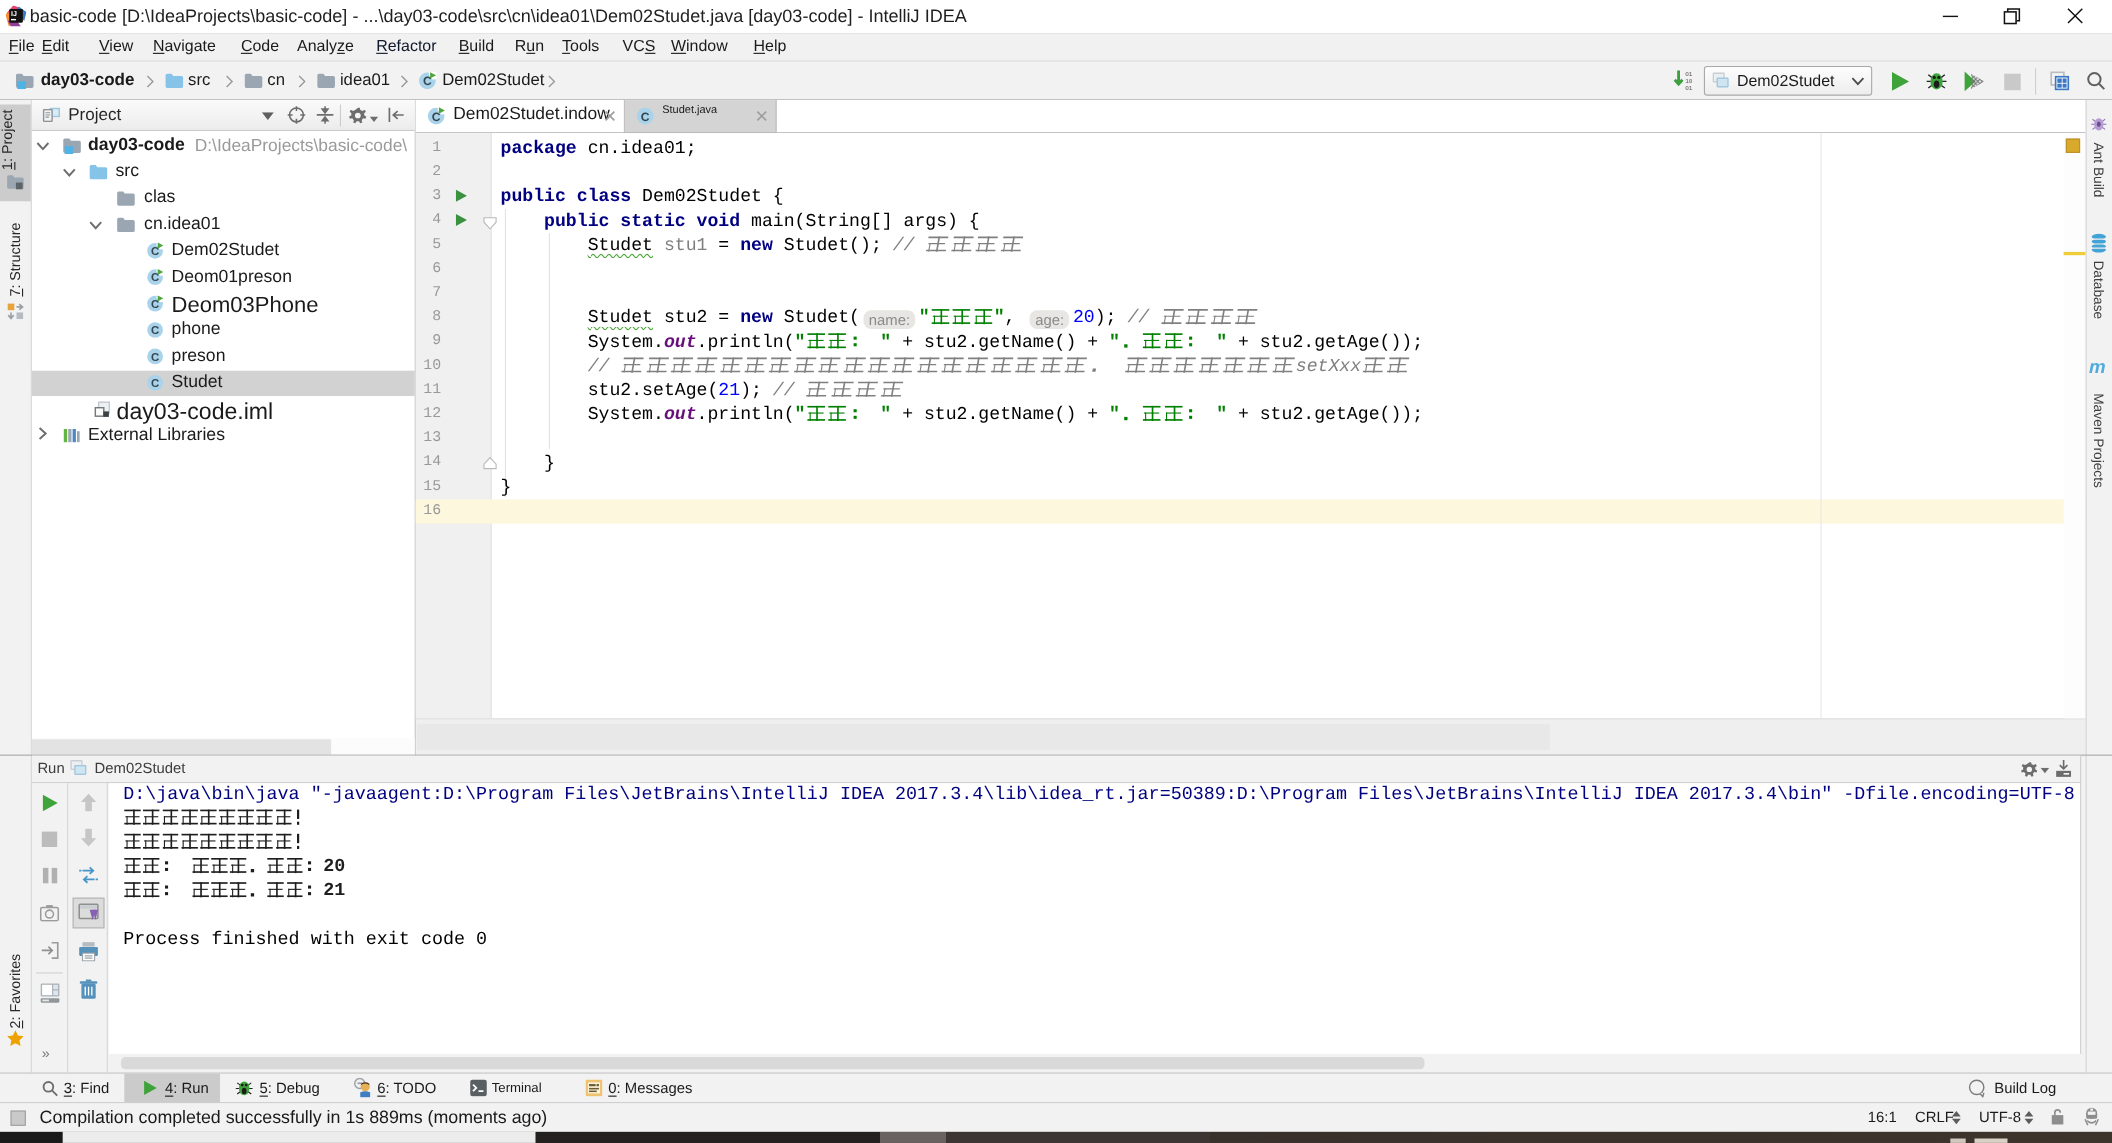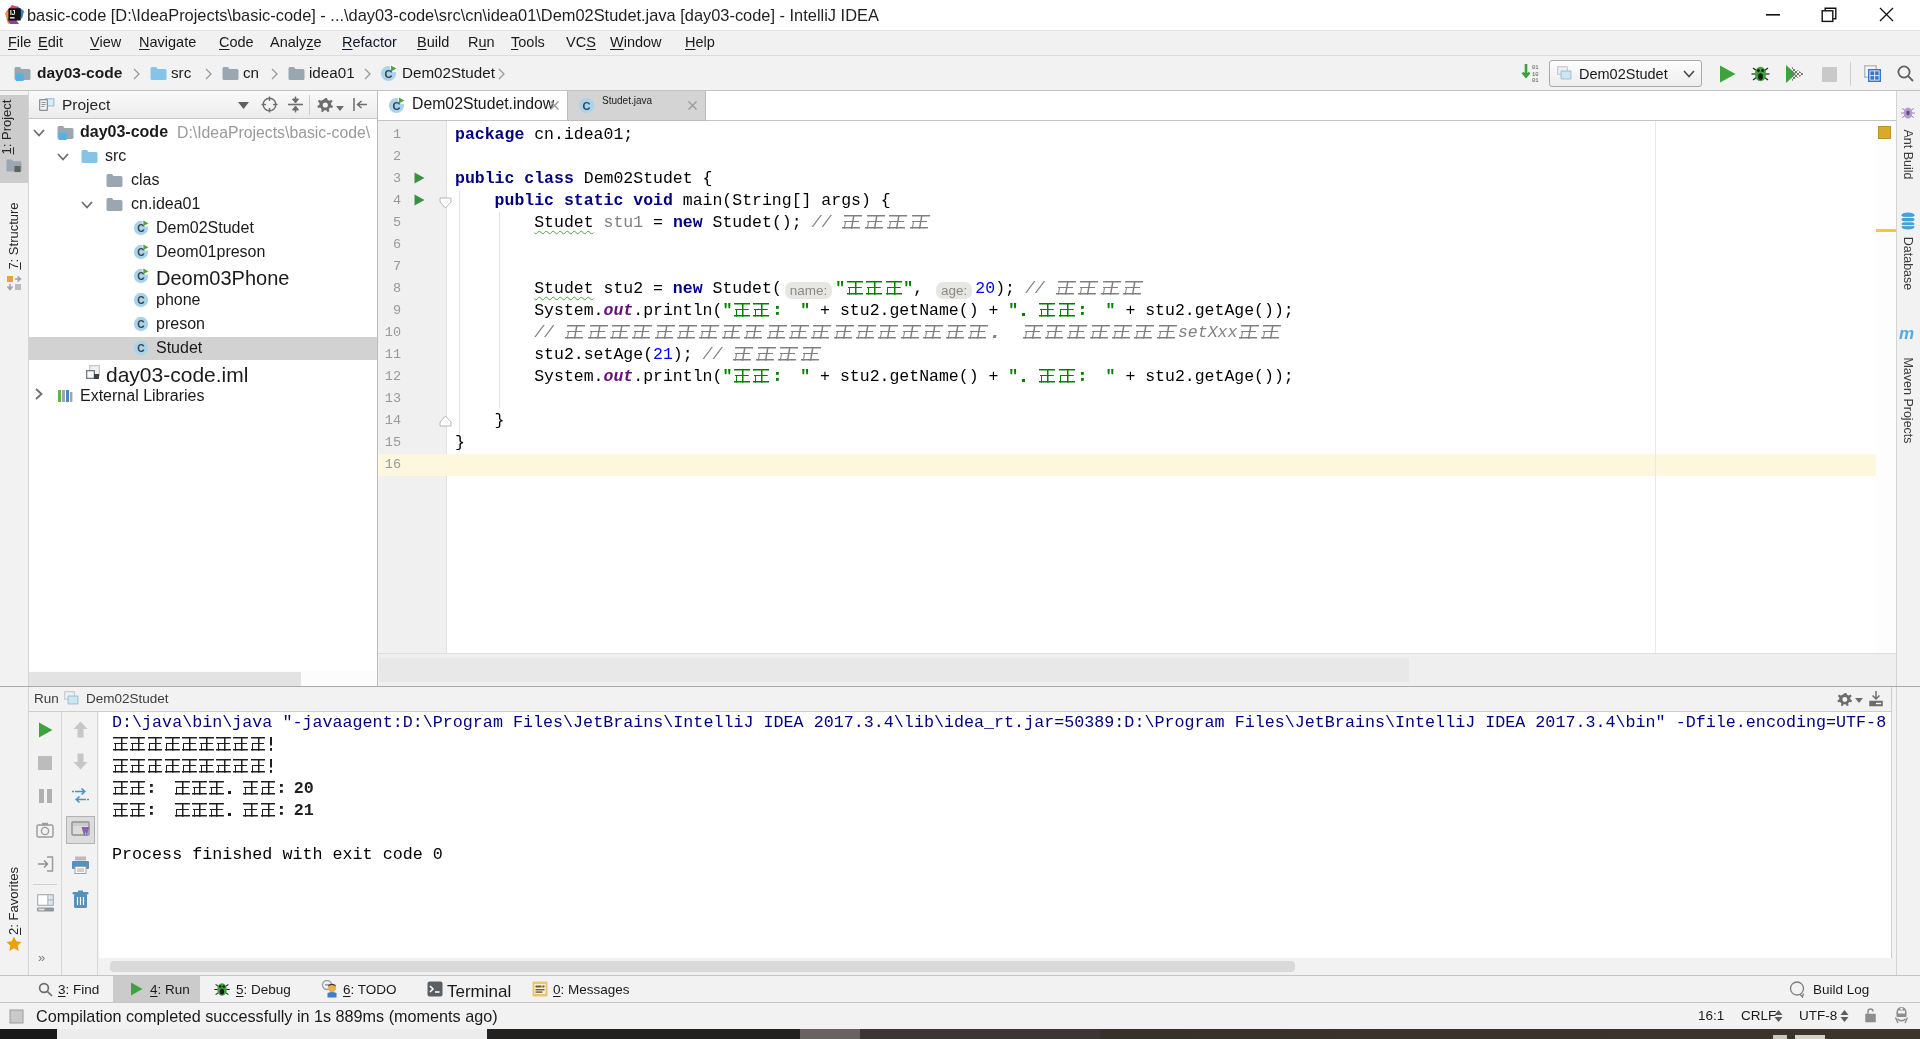--- a/index.html
+++ b/index.html
@@ -551,21 +551,21 @@
  <circle cx="11" cy="8" r="4.2" fill="#e8b055"></circle>
     <path d="M7 6.5 Q11 3.5 15 6.5 L14.5 5 Q11 2.5 7.5 5 Z" fill="#4a3a2a"></path>
  <path d="M6.5 13 Q11 11 15.5 13 L15.5 17.5 L6.5 17.5 Z" fill="#3f7fc1"></path>
 </svg>
 <div class="ab" style="left:343px;top:982px;font-size:13.5px;color:#1a1a1a"><u>6</u>: TODO</div>
 <svg class="ab" style="left:427px;top:981px" width="16" height="16" viewBox="0 0 16 16">
  <rect x="0.5" y="0.5" width="15" height="15" rx="2" fill="#595f62"></rect>
  <path d="M3 5 L6 8 L3 11" stroke="#fff" stroke-width="1.6" fill="none"></path>
     <line x1="8" y1="11" x2="12.5" y2="11" stroke="#fff" stroke-width="1.6"></line>
 </svg>
-<div class="ab" style="left:447px;top:982px;font-size:17px;color:#1a1a1a">Terminal</div>
+<div class="ab" style="left:447px;top:982px;font-size:12px;color:#1a1a1a">Terminal</div>
 <svg class="ab" style="left:532px;top:981px" width="16" height="16" viewBox="0 0 16 16">
  <rect x="0.5" y="0.5" width="15" height="15" rx="1" fill="#efc270"></rect>
  <rect x="2.5" y="3" width="11" height="10" fill="#fdf3da"></rect>
  <g fill="#6b5b33">
       <rect x="3.5" y="4.5" width="6" height="2"></rect>
       <rect x="10.3" y="4.5" width="2.2" height="2"></rect>
       <rect x="3.5" y="8" width="9" height="1.4"></rect>
       <rect x="3.5" y="10.4" width="7" height="1.4"></rect>
     </g>
 </svg>

